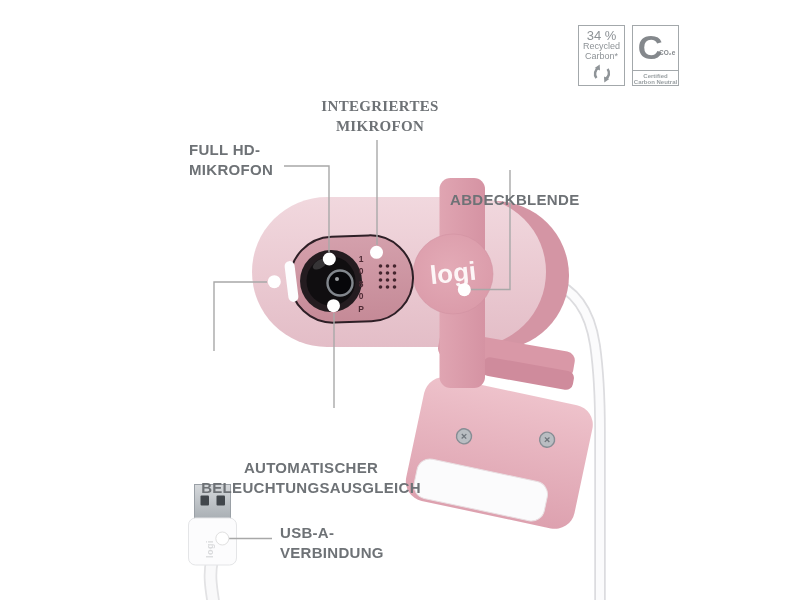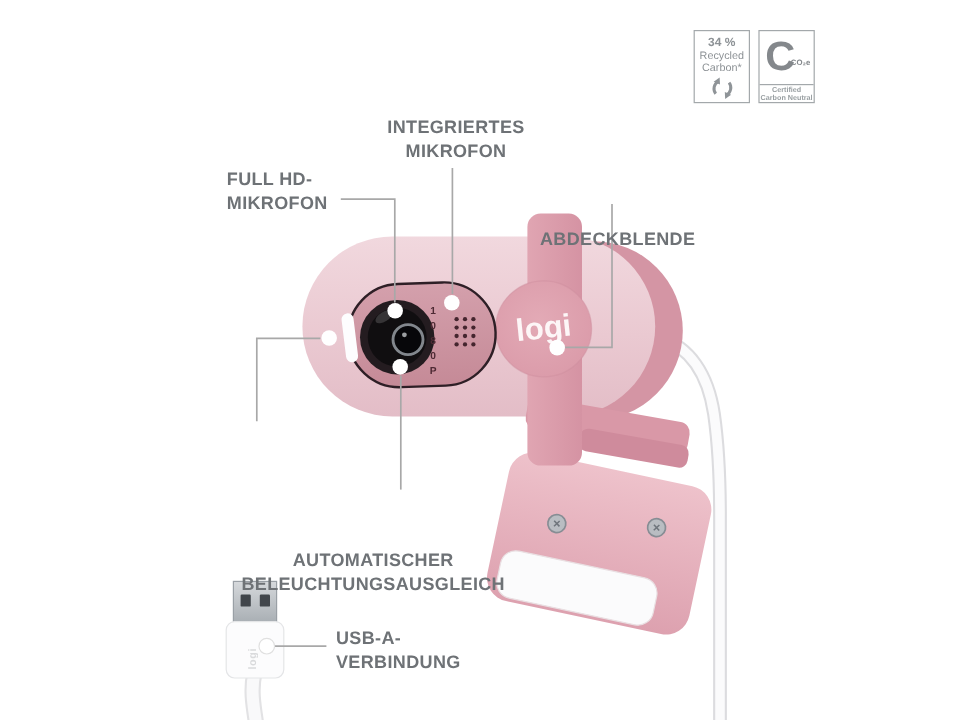--- a/index.html
+++ b/index.html
@@ -17,21 +17,21 @@
          writing-mode:vertical-rl;text-orientation:upright;font-size:8.5px;font-weight:700;
          letter-spacing:2.4px;color:#4e2a34;}
   .usb-brand-text{position:absolute;left:205px;top:524px;height:34px;
          writing-mode:vertical-rl;transform:rotate(180deg);font-size:9px;font-weight:700;
          letter-spacing:.5px;color:#d9dadc;}
   
   .badge{position:absolute;top:25px;height:61px;border:1.5px solid #a3a8ab;background:#fff;
          box-sizing:border-box;color:#8d9296;}
   #badge-recycled{left:578px;width:47px;display:flex;flex-direction:column;align-items:center;
          padding-top:4px;}
-  #badge-recycled .b-line1{font-size:10px;font-weight:700;line-height:11px;}
+  #badge-recycled .b-line1{font-size:13px;font-weight:400;line-height:11px;}
   #badge-recycled .b-line{font-size:9px;font-weight:400;line-height:10px;}
   #badge-carbon{left:632px;width:47px;}
   .carbon-top{position:relative;height:44px;}
   .carbon-c{position:absolute;left:5px;top:1px;font-size:34px;line-height:40px;font-weight:700;
          color:#84888c;transform:scaleX(1.02);}
   .carbon-sub{position:absolute;left:26px;top:23px;font-size:6.5px;font-weight:700;color:#84888c;}
   .carbon-caption{border-top:1.5px solid #a3a8ab;height:13px;font-size:6px;line-height:6.5px;
          text-align:center;padding-top:1.5px;white-space:pre-line;color:#9aa0a3;font-weight:700;}
 </style>
 </head>
@@ -152,21 +152,21 @@
     <g fill="#ffffff">
       <circle cx="376.5" cy="252.3" r="6.5"></circle>
       <circle cx="329.3" cy="259" r="6.5"></circle>
       <circle cx="464.3" cy="289.7" r="6.5"></circle>
       <circle cx="274.3" cy="281.7" r="6.5"></circle>
       <circle cx="333.5" cy="305.7" r="6.5"></circle>
       <circle cx="222.3" cy="538.5" r="6.5" stroke="#e0e0e0" stroke-width="1"></circle>
     </g>
   </svg>
 
-  <div class="label center" style="left:280px;top:97px;width:200px;">INTEGRIERTES
+  <div class="label center" style="left:280px;top:97px;width:200px;font-family:Liberation Serif, serif;">INTEGRIERTES
 MIKROFON</div>
   <div class="label" style="left:189px;top:140px;">FULL HD-
 MIKROFON</div>
   <div class="label" style="left:450px;top:146px;margin-top:44px;">ABDECKBLENDE</div>
   <div class="label center" style="left:190px;top:415px;width:242px;margin-top:43px;">AUTOMATISCHER
 BELEUCHTUNGSAUSGLEICH</div>
   <div class="label" style="left:280px;top:523px;">USB-A-
 VERBINDUNG</div>
 
   <div class="badge" id="badge-recycled">

